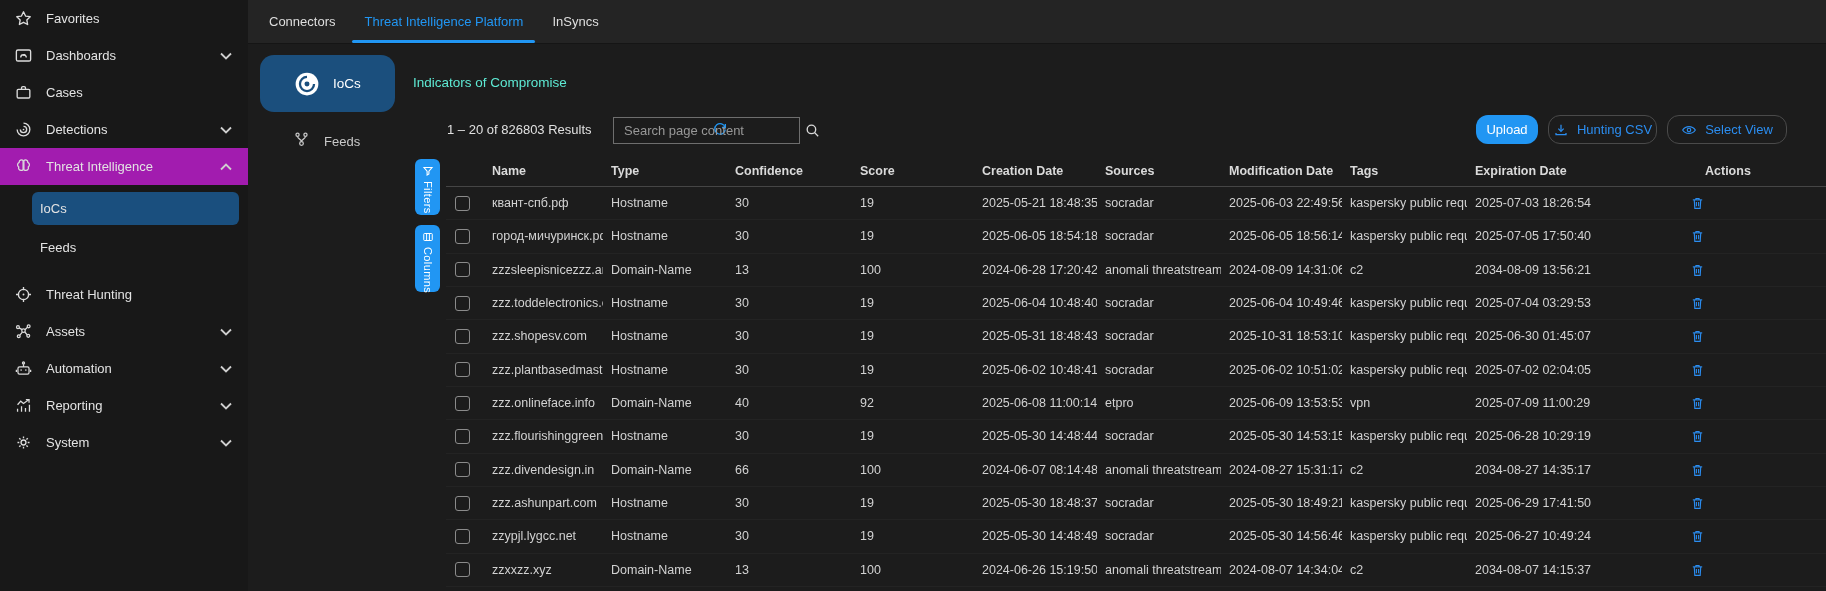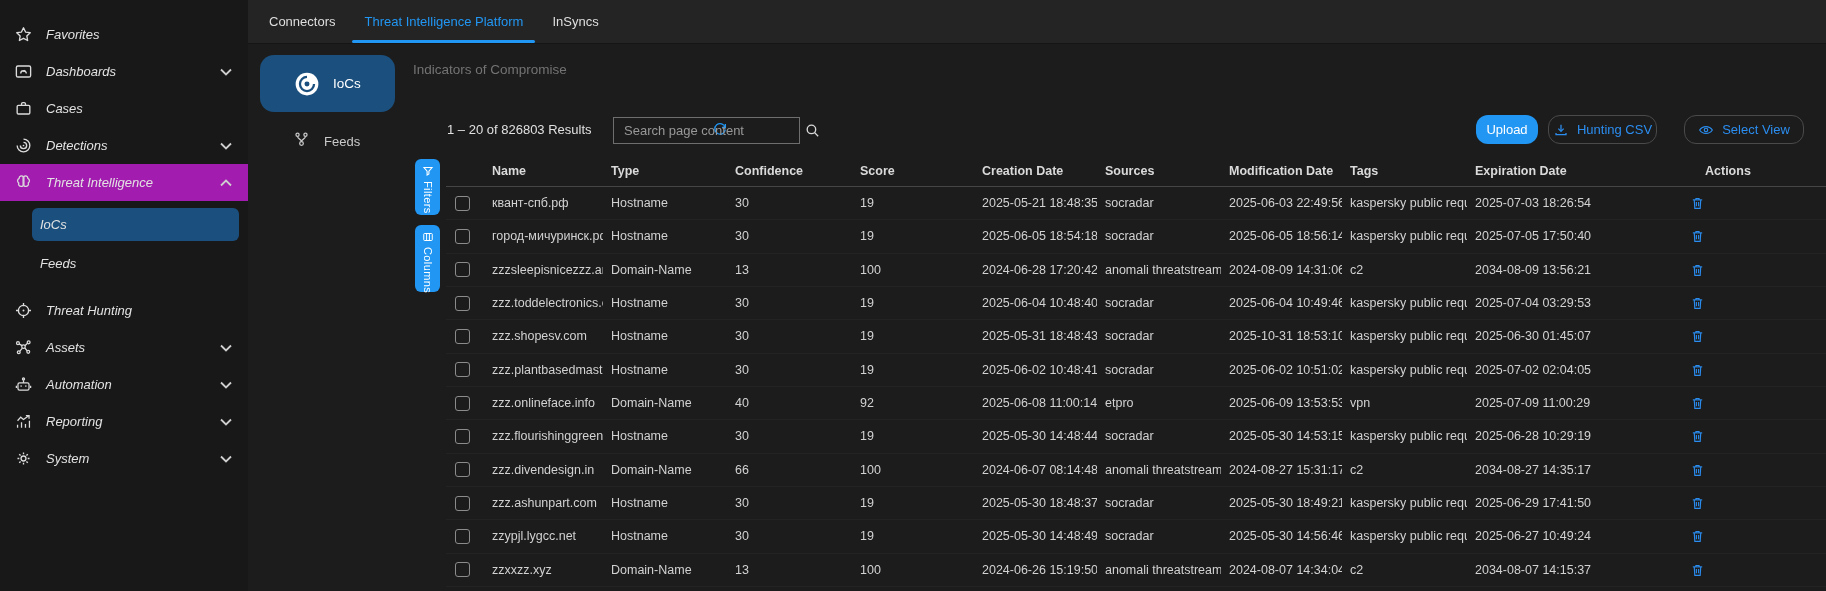--- a/index.html
+++ b/index.html
@@ -1,21 +1,21 @@
 <!DOCTYPE html>
 <html><head>
 <meta charset="utf-8">
 <style>
   * { box-sizing: border-box; margin: 0; padding: 0; }
   html,body { background:#000; }
   body { font-family:"Liberation Sans", sans-serif; }
   .app { position:relative; width:1826px; height:591px; background:#1c1c1c; overflow:hidden; color:#d9d9d9; }
 
   
-  .sidebar { position:absolute; left:0; top:0; width:248px; height:591px; background:#181818; padding-top:16px; z-index:3;font-style:italic; }
+  .sidebar { position:absolute; left:0; top:0; width:248px; height:591px; background:#181818; z-index:3; }
   .snav-item { position:relative; display:flex; align-items:center; height:37px; padding-left:14px; cursor:pointer; color:#e3e3e3; font-size:13px; }
   .snav-icon { width:19px; height:19px; display:flex; align-items:center; justify-content:center; color:#dcdcdc; flex:0 0 19px; }
   .snav-icon svg { width:19px; height:19px; }
   .snav-label { margin-left:13px; white-space:nowrap; }
   .snav-chevron { position:absolute; right:16px; width:12px; height:8px; color:#cfcfcf; display:flex; }
   .snav-chevron svg { width:12px; height:8px; }
   .snav-chevron.up svg { transform:rotate(180deg); }
   .snav-item.active { background:#a21caf; }
   .snav-sub { display:flex; align-items:center; height:33px; margin:0 9px 0 32px; padding-left:8px; border-radius:6px; font-size:13px; color:#e3e3e3; cursor:pointer; }
   .snav-sub.active { background:#1a4f7e; margin-top:7px; }
@@ -30,36 +30,36 @@
 
   
   .content { position:absolute; left:248px; top:44px; right:0; bottom:0; background:#1c1c1c; }
 
   .iocs-btn { position:absolute; left:12px; top:11px; width:135px; height:57px; border-radius:14px; background:#1b4f7d; display:flex; align-items:center; justify-content:center; gap:13px; cursor:pointer; }
   .iocs-btn .logo { width:26px; height:26px; display:flex; }
   .iocs-btn .lbl { color:#ffffff; font-size:13.5px; }
   .feeds-item { position:absolute; left:44px; top:86px; display:flex; align-items:center; gap:13px; color:#c9c9c9; font-size:13px; cursor:pointer; }
   .feeds-item svg { width:19px; height:19px; }
 
-  .page-title { position:absolute; left:165px; top:18px; font-size:13.5px; color:#737373; }
+  .page-title { position:absolute; left:165px; top:31px; font-size:13.5px; color:#5eead4; }
 
   .results-text { position:absolute; left:199px; top:78px; font-size:13px; color:#e0e0e0; }
   .refresh-btn { position:absolute; left:464px; top:77px; width:18px; height:18px; cursor:pointer; display:flex; }
   .refresh-btn svg { width:16px; height:16px; }
 
   .search-box { position:absolute; left:365px; top:73px; width:187px; height:27px; border:1px solid #6e6e6e; border-radius:0; background:transparent; display:flex; align-items:center; }
   .search-box input { flex:1; background:transparent; border:none; outline:none; color:#ddd; font-size:13px; padding:0 4px 0 10px; font-family:"Liberation Sans", sans-serif; }
   .search-box input::placeholder { color:#989898; }
   .search-box .mag { width:17px; height:17px; margin-right:8px; display:flex; flex:0 0 17px; }
 
   .btn { position:absolute; top:71px; height:29px; display:flex; align-items:center; justify-content:center; gap:8px; font-size:13px; border-radius:12px; cursor:pointer; }
   .btn svg { width:16px; height:16px; }
   .btn-upload { left:1228px; width:62px; background:#2196f3; color:#ffffff; }
   .btn-export { left:1300px; width:109px; border:1px solid #4a4a4a; color:#2b8df0; background:transparent; }
-  .btn-view   { left:1419px; width:120px; border:1px solid #4a4a4a; color:#2b8df0; background:transparent;margin-left:17px; }
+  .btn-view   { left:1419px; width:120px; border:1px solid #4a4a4a; color:#2b8df0; background:transparent; }
 
   
   .vbtn { position:absolute; left:167px; width:25px; background:#2196f3; border-radius:6px; display:flex; flex-direction:column; align-items:center; padding-top:6px; gap:4px; cursor:pointer; }
   .vbtn svg { width:12px; height:12px; flex:0 0 12px; }
   .vbtn .vtxt { writing-mode:vertical-rl; font-size:11px; color:#fff; letter-spacing:.4px; }
   .vbtn.filters { top:115px; height:56px; }
   .vbtn.columns { top:181px; height:67px; }
 
   
   .tbl { position:absolute; left:198px; top:112px; right:0; bottom:0; }

